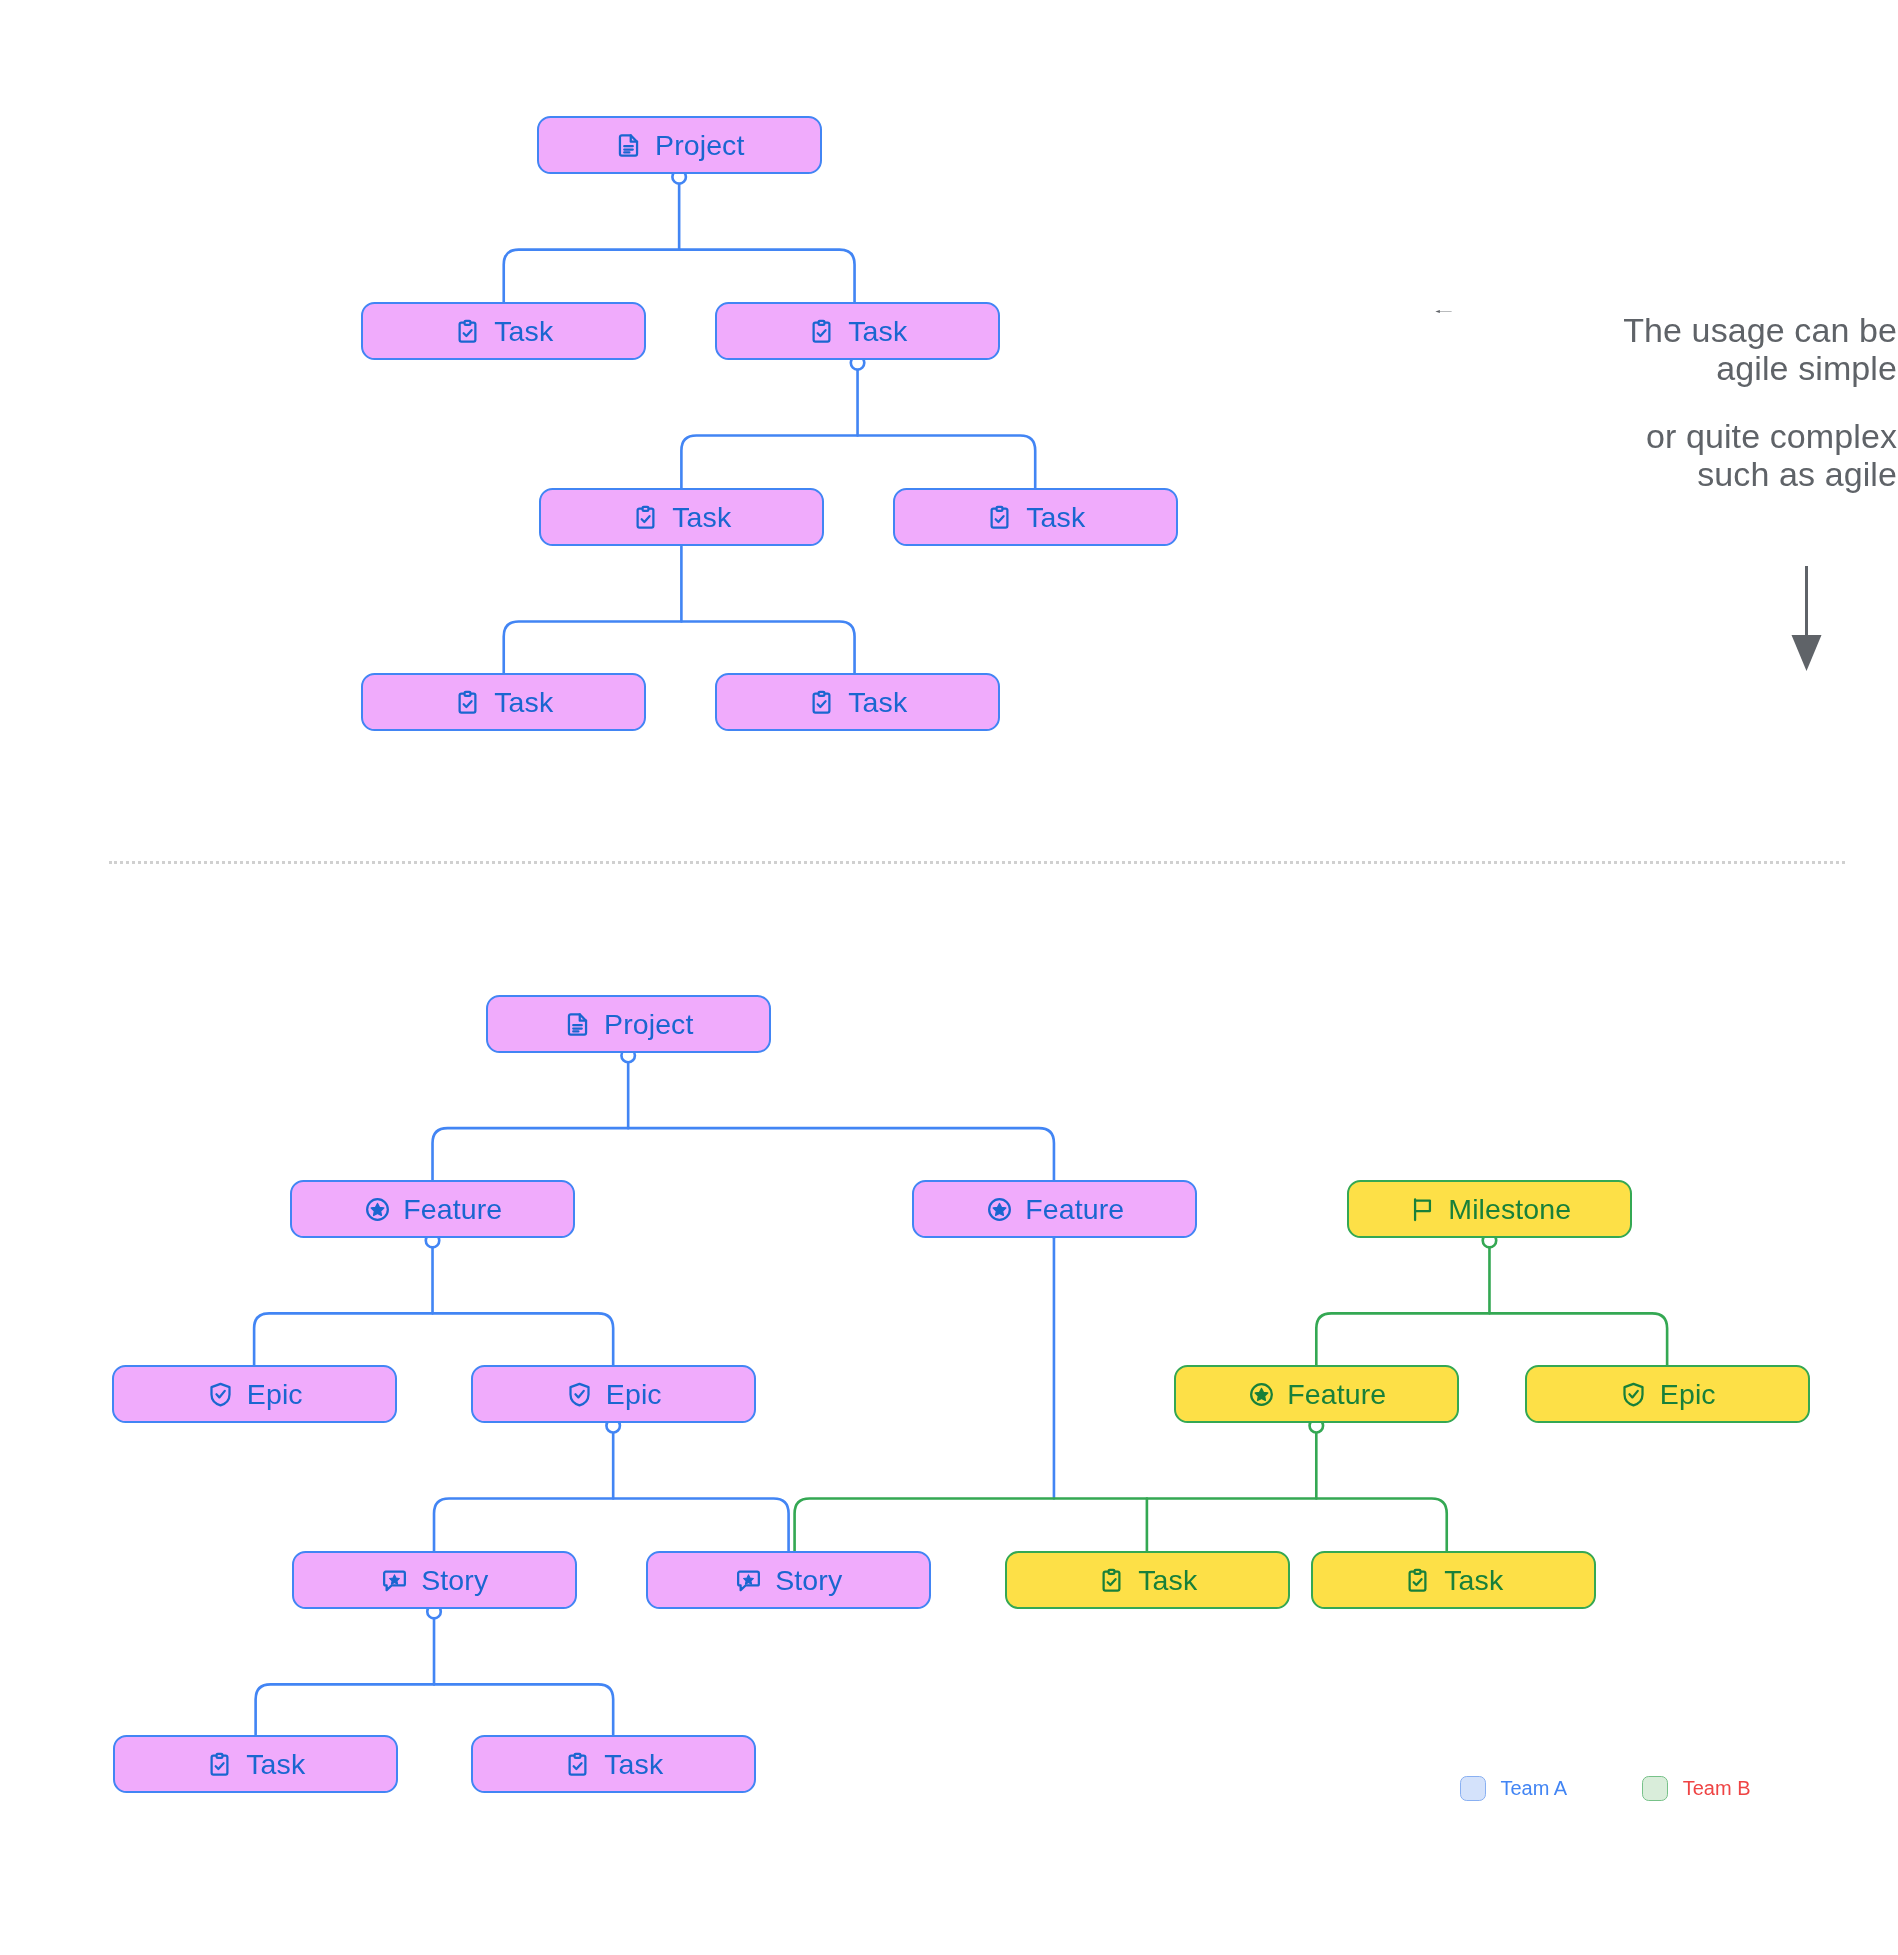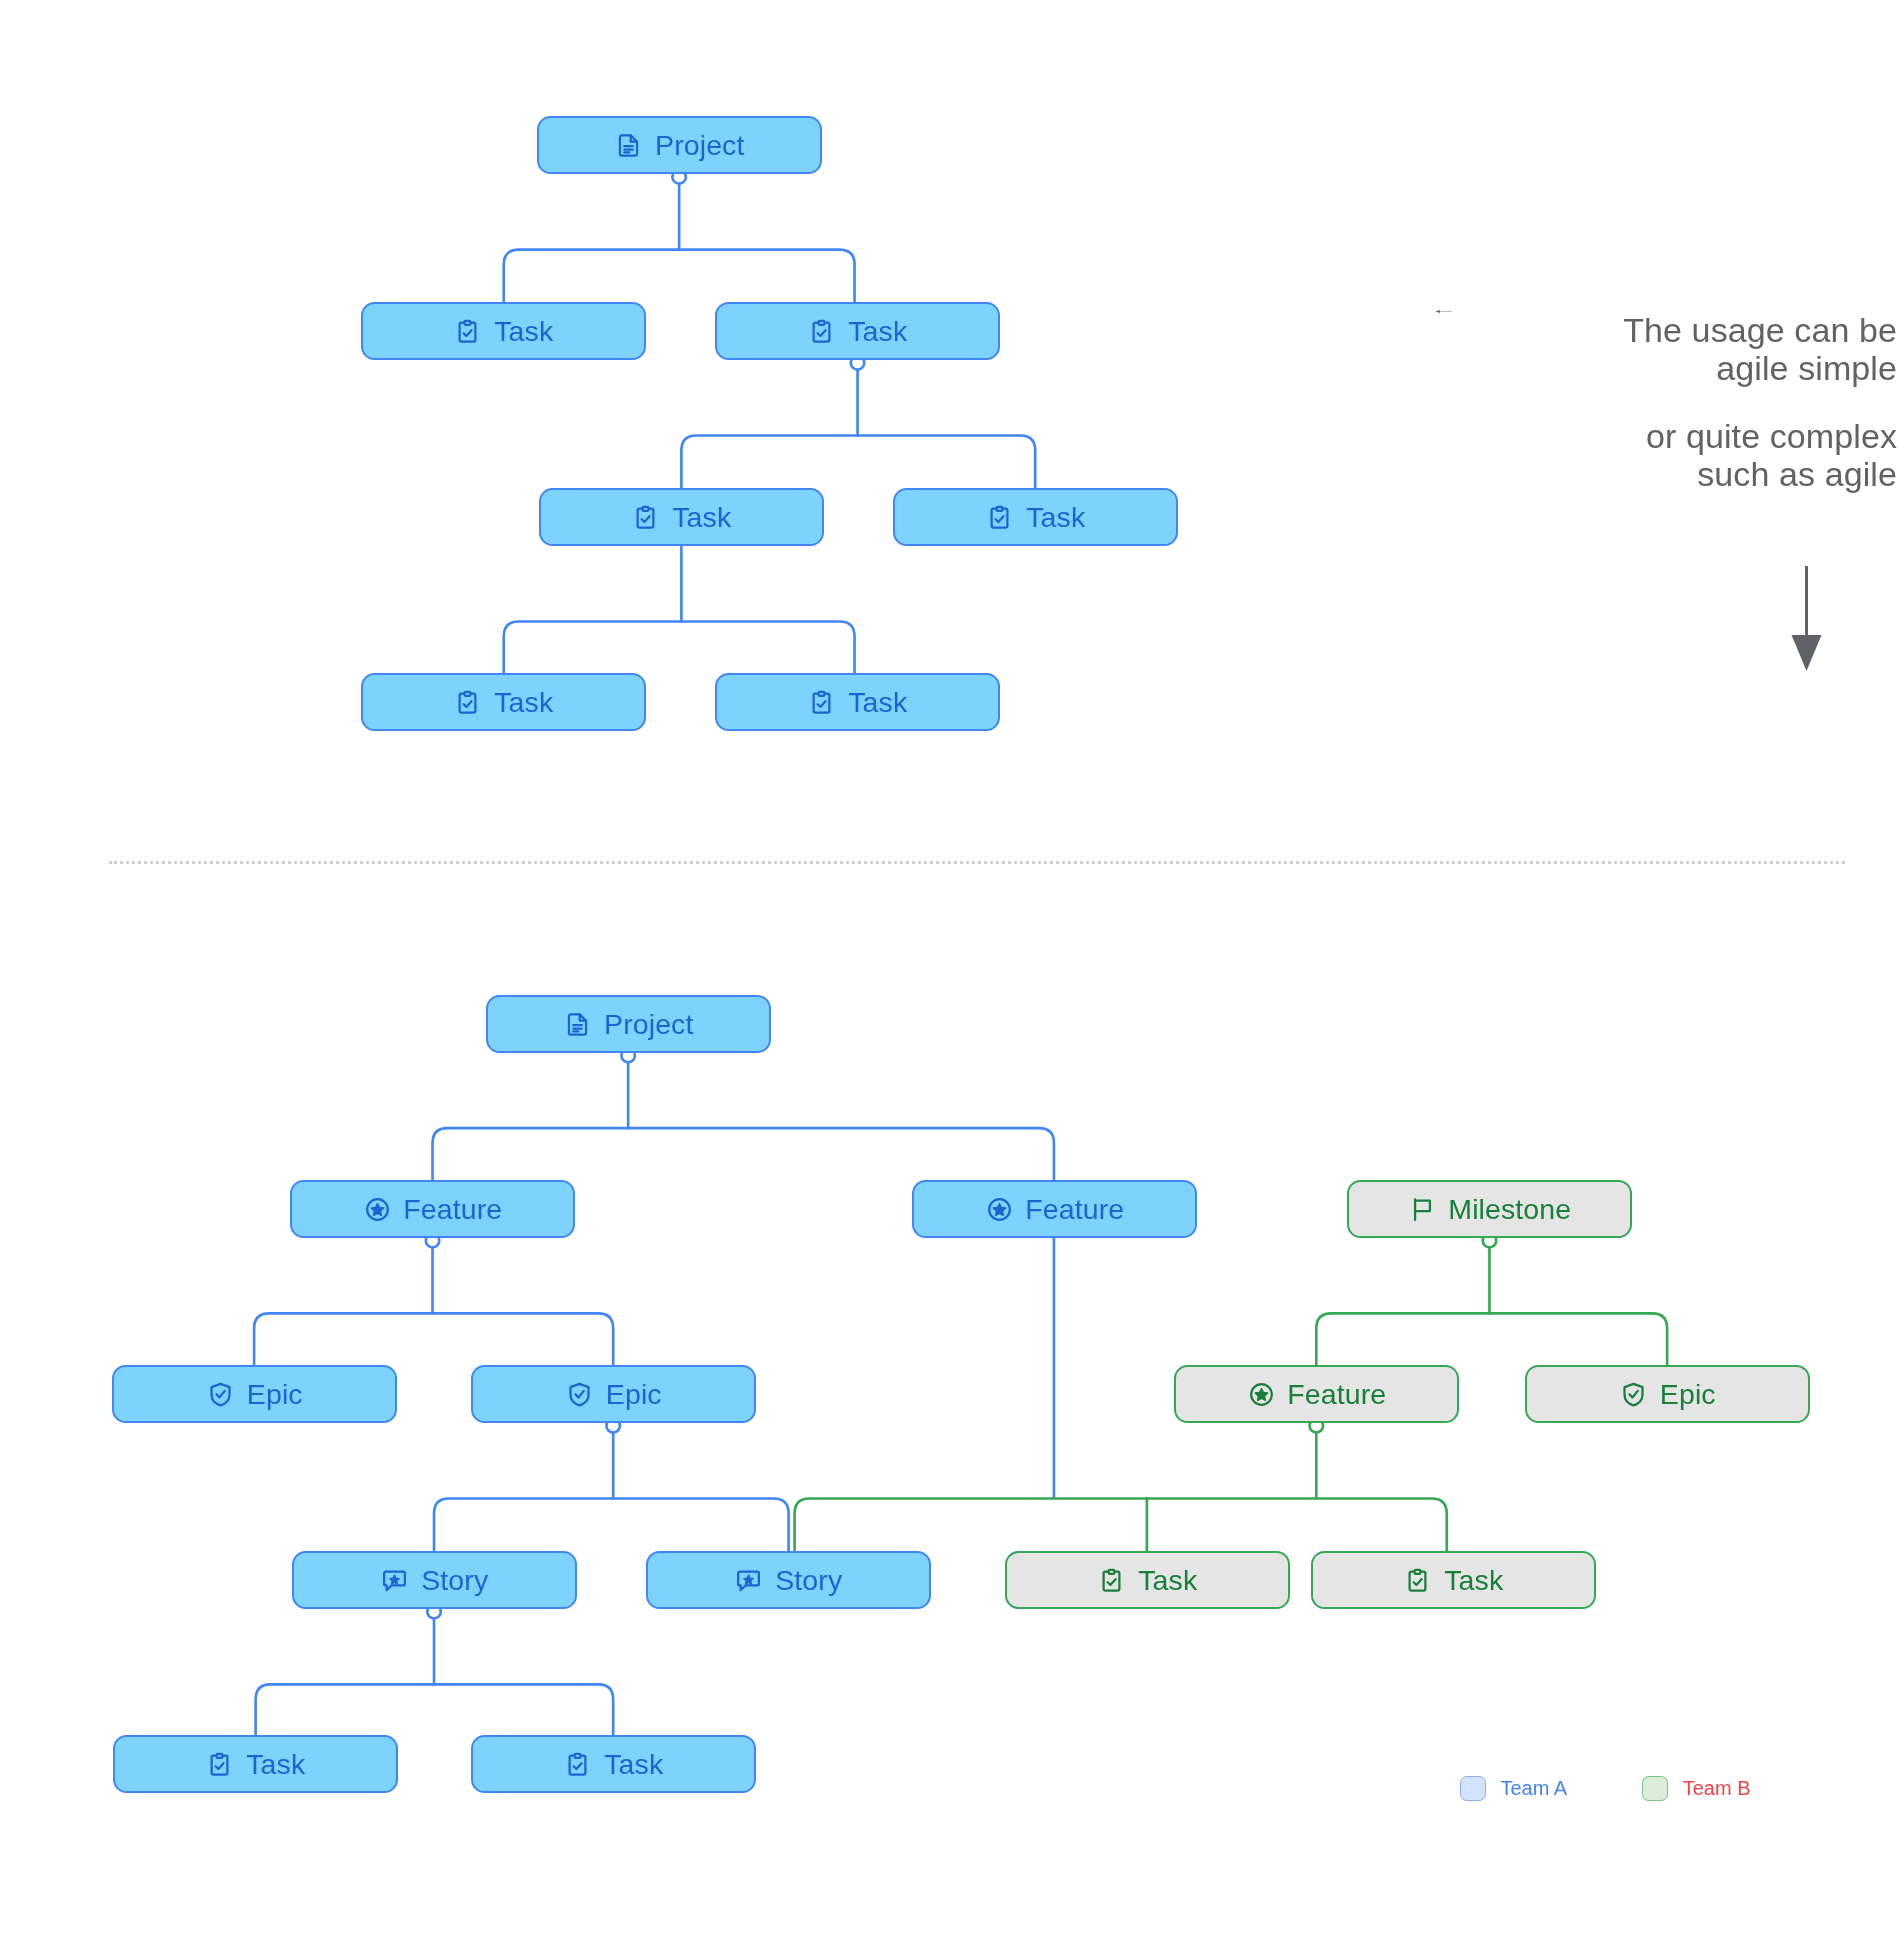--- a/index.html
+++ b/index.html
@@ -28,26 +28,26 @@
     align-items: center;
     justify-content: center;
     gap: 12px;
     font-size: 28.5px;
     font-weight: 500;
     letter-spacing: 0.1px;
     white-space: nowrap;
     z-index: 5;
   }
   .node.blue {
-    background: #7dd3fc;
+    background: #f0abfc;
     border: 2.2px solid #4285f4;
     color: #1a66d0;
   }
   .node.green {
-    background: #e5e5e5;
+    background: #fde047;
     border: 2.2px solid #34a853;
     color: #18803a;
     text-align: right;
   }
   .node .ic {
     display: inline-flex;
     align-items: center;
     justify-content: center;
     width: 28.5px;
     height: 28.5px;

